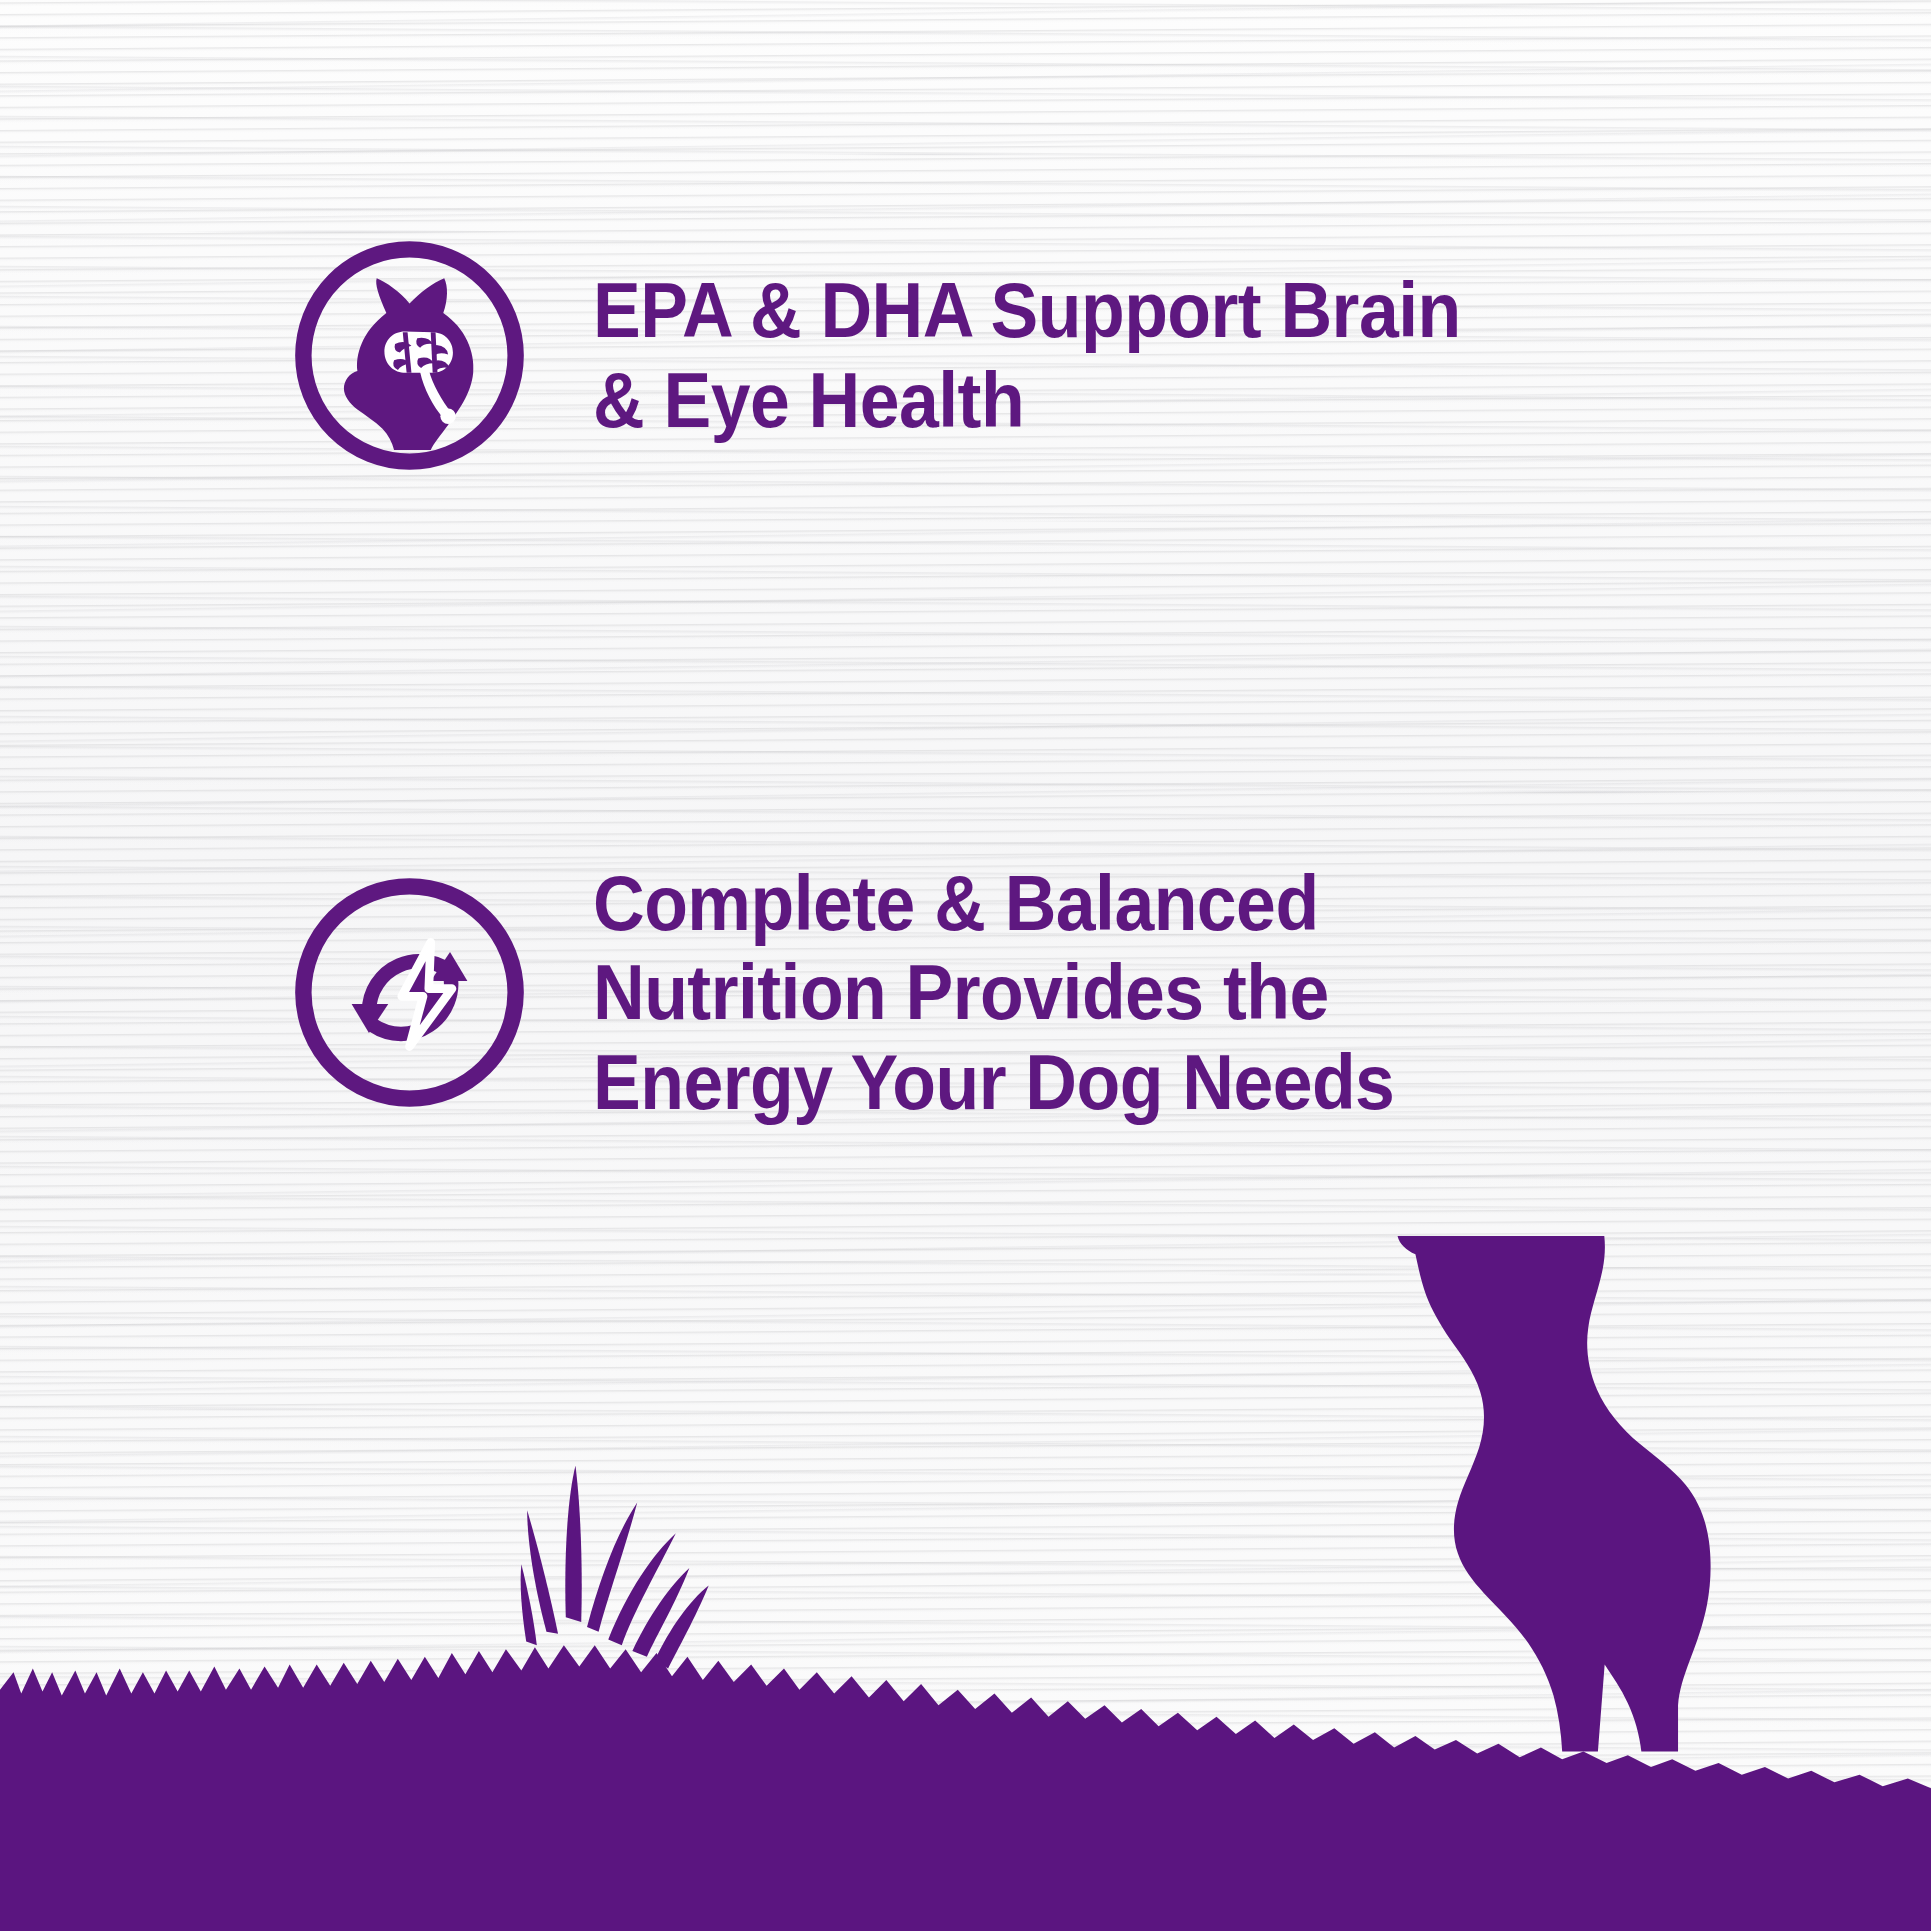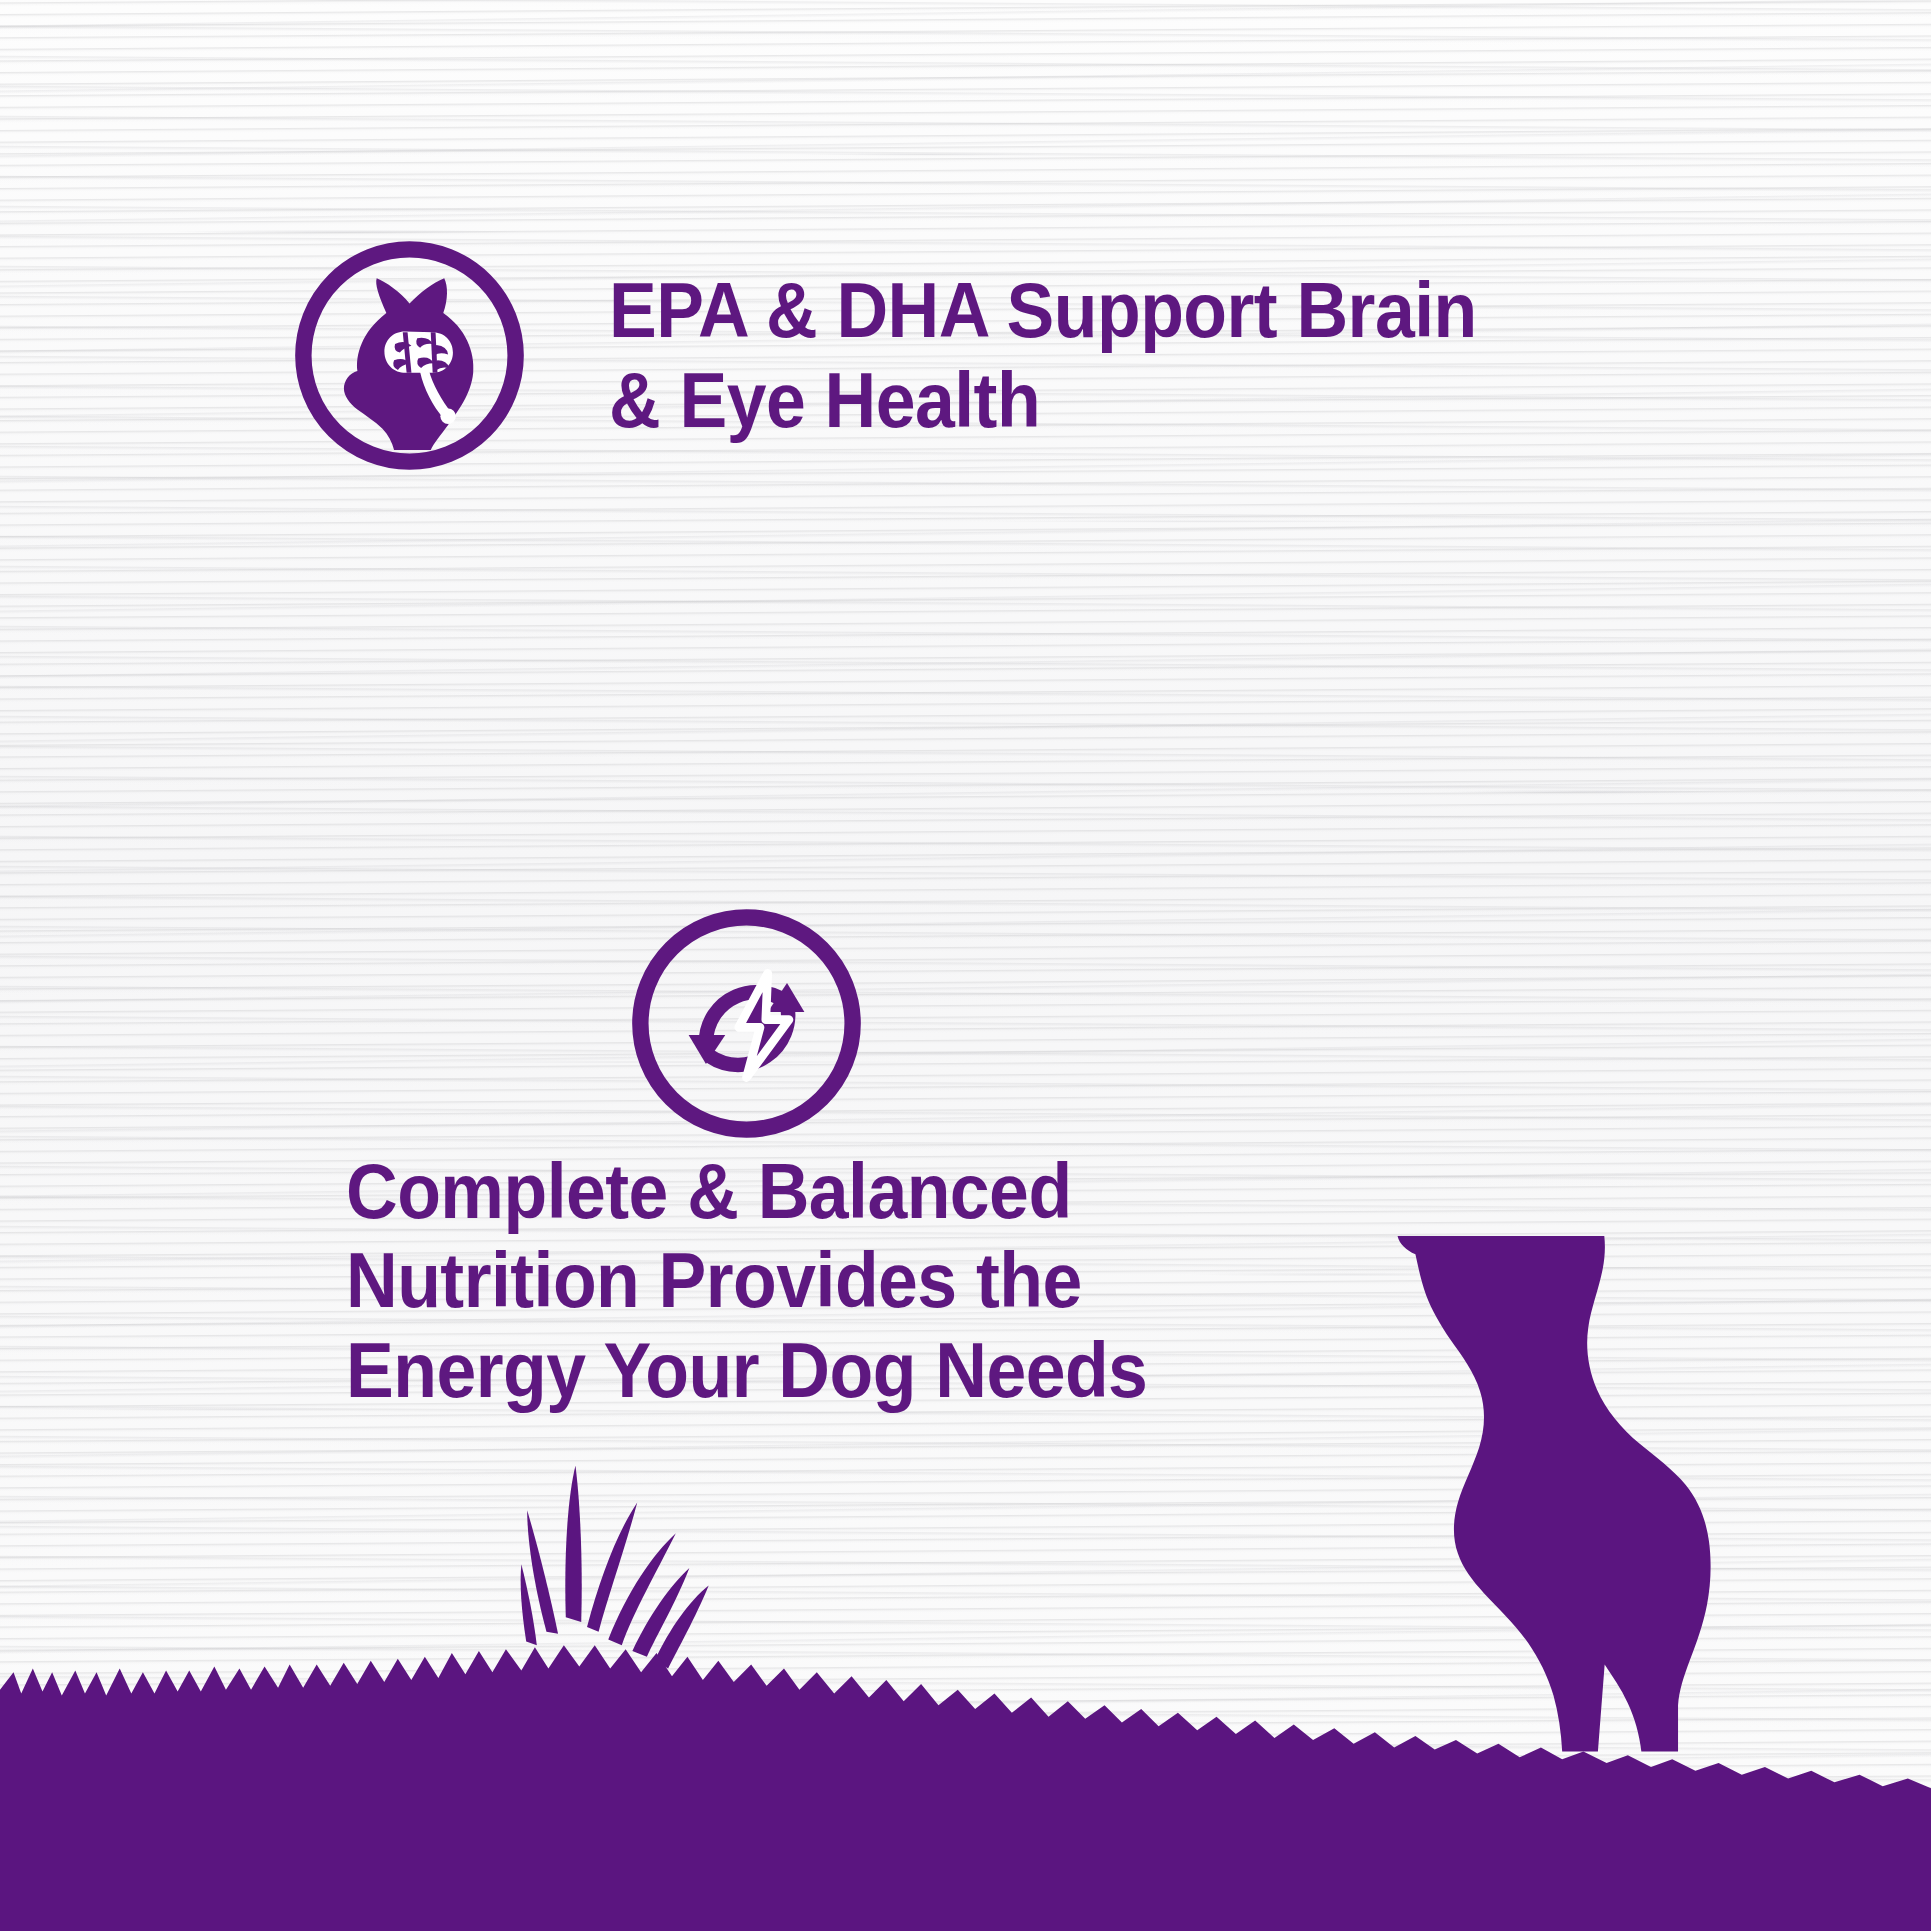--- a/index.html
+++ b/index.html
@@ -96,23 +96,23 @@
     font-family: "Liberation Sans", sans-serif;
     font-weight: bold;
     font-size: 77px;
     line-height: 1.16;
     letter-spacing: -0.6px;
     white-space: pre-line;
     transform: scaleX(0.93);
     transform-origin: left center;
   }
 
-  #row-0 { top: 232px; gap: 16px; }
+  #row-0 { top: 232px; }
   #row-1 { top: 541px; }
-  #row-2 { top: 900px; flex-direction: column; }
+  #row-2 { top: 859px; }
 
   
   #foreground {
     position: absolute;
     left: 0;
     bottom: 0;
     width: 1931px;
     height: 695px;
     pointer-events: none;
   }

